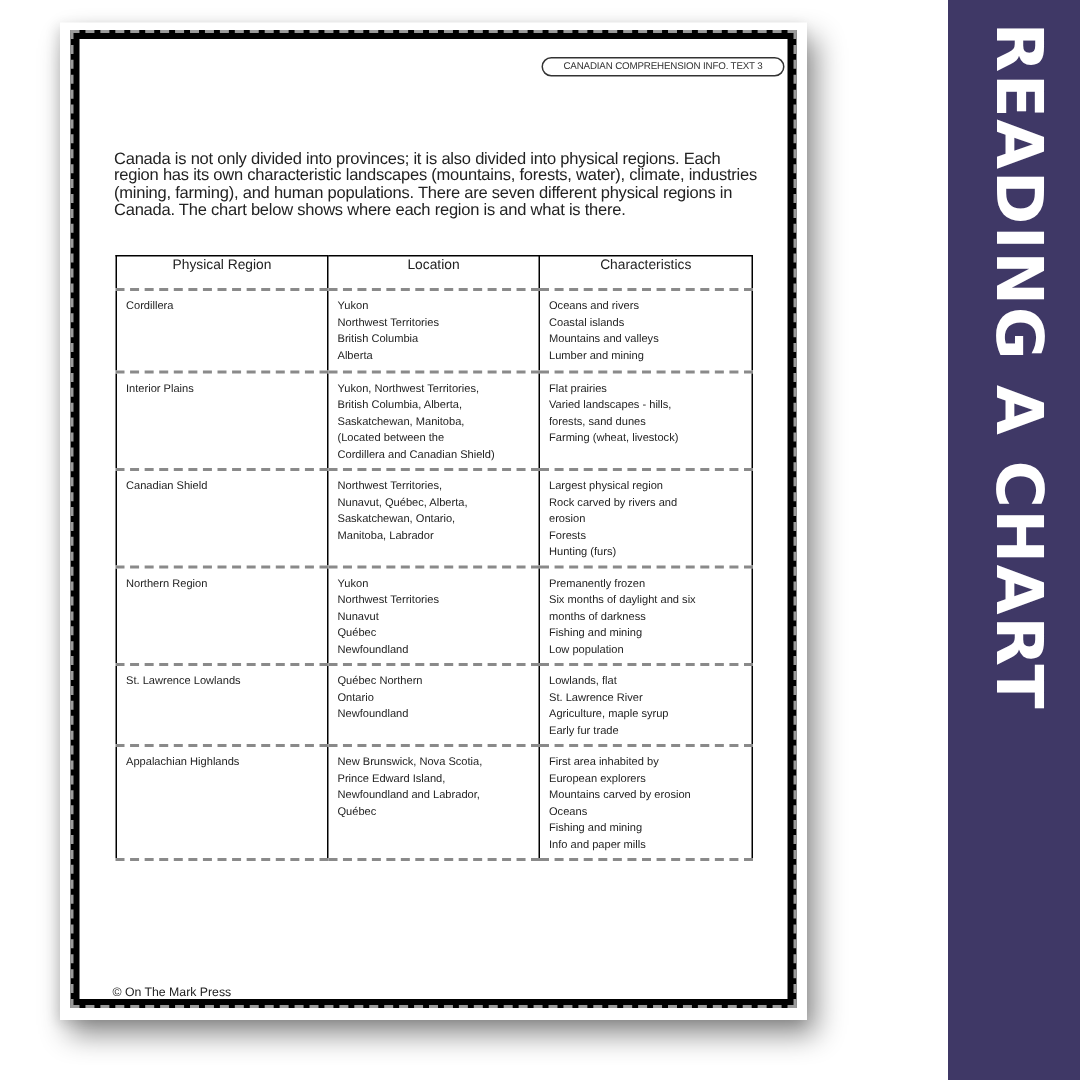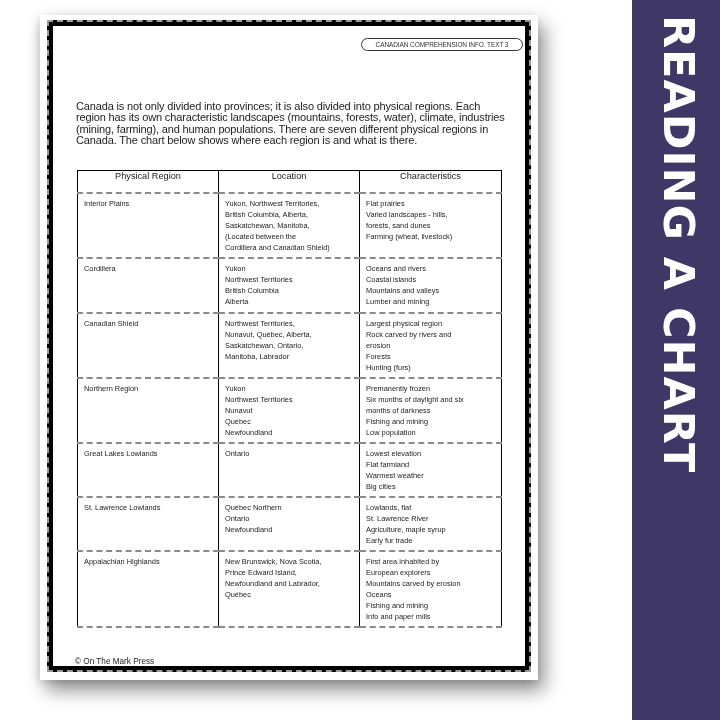--- a/index.html
+++ b/index.html
@@ -84,49 +84,49 @@
           <col class="c3">
         </colgroup>
       <thead>
         <tr>
           <th>Physical Region</th>
           <th>Location</th>
           <th>Characteristics</th>
         </tr>
       </thead>
       <tbody id="table-body">
+          <tr class="row" style="height: 55px;">
+            <td>Cordillera</td>
+            <td>
+              <span class="cell-line">Yukon</span>
+              <span class="cell-line">Northwest Territories</span>
+              <span class="cell-line">British Columbia</span>
+              <span class="cell-line">Alberta</span>
+            </td>
+            <td>
+              <span class="cell-line">Oceans and rivers</span>
+              <span class="cell-line">Coastal islands</span>
+              <span class="cell-line">Mountains and valleys</span>
+              <span class="cell-line">Lumber and mining</span>
+            </td>
+          </tr>
           <tr class="row" style="height: 62px;">
             <td>Interior Plains</td>
             <td>
               <span class="cell-line">Yukon, Northwest Territories,</span>
               <span class="cell-line">British Columbia, Alberta,</span>
               <span class="cell-line">Saskatchewan, Manitoba,</span>
               <span class="cell-line">(Located between the</span>
               <span class="cell-line">Cordillera and Canadian  Shield)</span>
             </td>
             <td>
               <span class="cell-line">Flat prairies</span>
               <span class="cell-line">Varied landscapes - hills,</span>
               <span class="cell-line">forests, sand dunes</span>
               <span class="cell-line">Farming (wheat, livestock)</span>
-            </td>
-          </tr>
-          <tr class="row" style="height: 55px;">
-            <td>Cordillera</td>
-            <td>
-              <span class="cell-line">Yukon</span>
-              <span class="cell-line">Northwest Territories</span>
-              <span class="cell-line">British Columbia</span>
-              <span class="cell-line">Alberta</span>
-            </td>
-            <td>
-              <span class="cell-line">Oceans and rivers</span>
-              <span class="cell-line">Coastal islands</span>
-              <span class="cell-line">Mountains and valleys</span>
-              <span class="cell-line">Lumber and mining</span>
             </td>
           </tr>
           <tr class="row" style="height: 62px;">
             <td>Canadian Shield</td>
             <td>
               <span class="cell-line">Northwest Territories,</span>
               <span class="cell-line">Nunavut, Québec,  Alberta,</span>
               <span class="cell-line">Saskatchewan,  Ontario,</span>
               <span class="cell-line">Manitoba,  Labrador</span>
             </td>
@@ -146,32 +146,20 @@
               <span class="cell-line">Nunavut</span>
               <span class="cell-line">Québec</span>
               <span class="cell-line">Newfoundland</span>
             </td>
             <td>
               <span class="cell-line">Premanently frozen</span>
               <span class="cell-line">Six months of daylight and  six</span>
               <span class="cell-line">months of darkness</span>
               <span class="cell-line">Fishing and mining</span>
               <span class="cell-line">Low population</span>
-            </td>
-          </tr>
-          <tr class="row" style="height: 50px;">
-            <td>Great Lakes Lowlands</td>
-            <td>
-              <span class="cell-line">Ontario</span>
-            </td>
-            <td>
-              <span class="cell-line">Lowest elevation</span>
-              <span class="cell-line">Flat farmland</span>
-              <span class="cell-line">Warmest weather</span>
-              <span class="cell-line">Big cities</span>
             </td>
           </tr>
           <tr class="row" style="height: 50px;">
             <td>St. Lawrence Lowlands</td>
             <td>
               <span class="cell-line">Québec  Northern</span>
               <span class="cell-line">Ontario</span>
               <span class="cell-line">Newfoundland</span>
             </td>
             <td>

